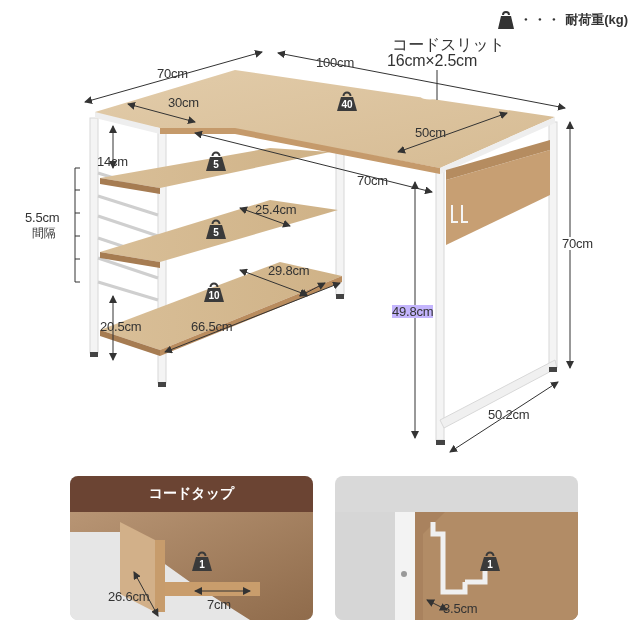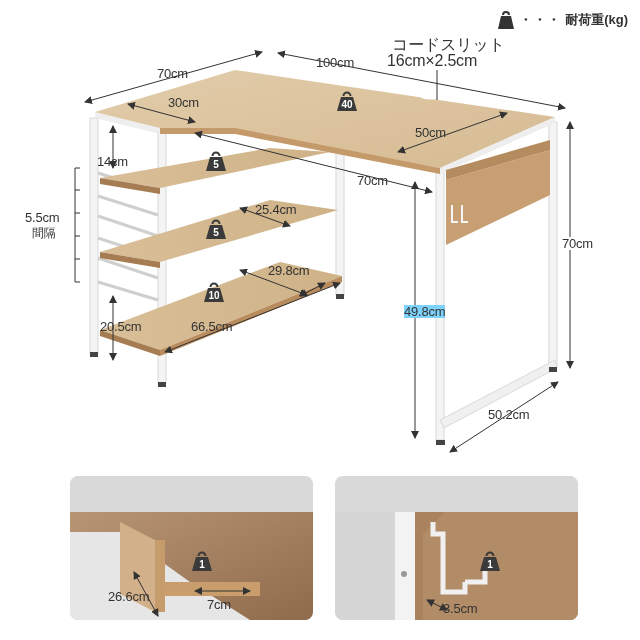--- a/index.html
+++ b/index.html
@@ -126,21 +126,21 @@
   <span class="lbl" style="left:168px;top:96px;">30cm</span>
   <span class="lbl" style="left:415px;top:126px;">50cm</span>
   <span class="lbl" style="left:357px;top:174px;">70cm</span>
   <span class="lbl" style="left:97px;top:143px;margin-top:12px;">14cm</span>
   <span class="lbl" style="left:25px;top:211px;">5.5cm</span>
   <span class="lbl" style="left:32px;top:227px;font-size:12px;">間隔</span>
   <span class="lbl" style="left:255px;top:203px;">25.4cm</span>
   <span class="lbl" style="left:252px;top:264px;margin-left:16px;">29.8cm</span>
   <span class="lbl" style="left:100px;top:320px;">20.5cm</span>
   <span class="lbl" style="left:191px;top:320px;">66.5cm</span>
-  <span class="lbl" style="left:404px;top:305px;background:#7dd3fc;">49.8cm</span>
+  <span class="lbl" style="left:392px;top:305px;background:#c4b5fd;">49.8cm</span>
   <span class="lbl" style="left:562px;top:237px;background:#fff;">70cm</span>
   <span class="lbl" style="left:488px;top:408px;">50.2cm</span>
 
   <div class="weight" style="left:336px;top:90px;">
     <svg width="22" height="22" viewBox="0 0 22 22">
       <path d="M7.5,6 A3.5,3.5 0 0 1 14.5,6" stroke="#3a3a3a" stroke-width="2" fill="none"></path>
       <path d="M5,7 L17,7 L21,21 L1,21 Z" fill="#3a3a3a"></path>
     </svg>
     <span class="num">40</span>
   </div>
@@ -160,20 +160,21 @@
   </div>
   <div class="weight" style="left:203px;top:281px;">
     <svg width="22" height="22" viewBox="0 0 22 22">
       <path d="M7.5,6 A3.5,3.5 0 0 1 14.5,6" stroke="#3a3a3a" stroke-width="2" fill="none"></path>
       <path d="M5,7 L17,7 L21,21 L1,21 Z" fill="#3a3a3a"></path>
     </svg>
     <span class="num">10</span>
   </div>
 
   <div class="card" style="left:70px;">
+    <div class="card-header">コードタップ</div>
     <div class="card-body">
       <svg width="243" height="108" viewBox="0 0 243 108">
         <defs>
           <linearGradient id="wA" x1="0" y1="0" x2="1" y2="1">
             <stop offset="0" stop-color="#b89574"></stop>
             <stop offset="1" stop-color="#8f6b4b"></stop>
           </linearGradient>
         </defs>
         <rect x="0" y="0" width="243" height="108" fill="#e6e6e6"></rect>
         <polygon points="0,0 243,0 243,108 180,108 120,70 50,20 0,20" fill="url(#wA)"></polygon>

